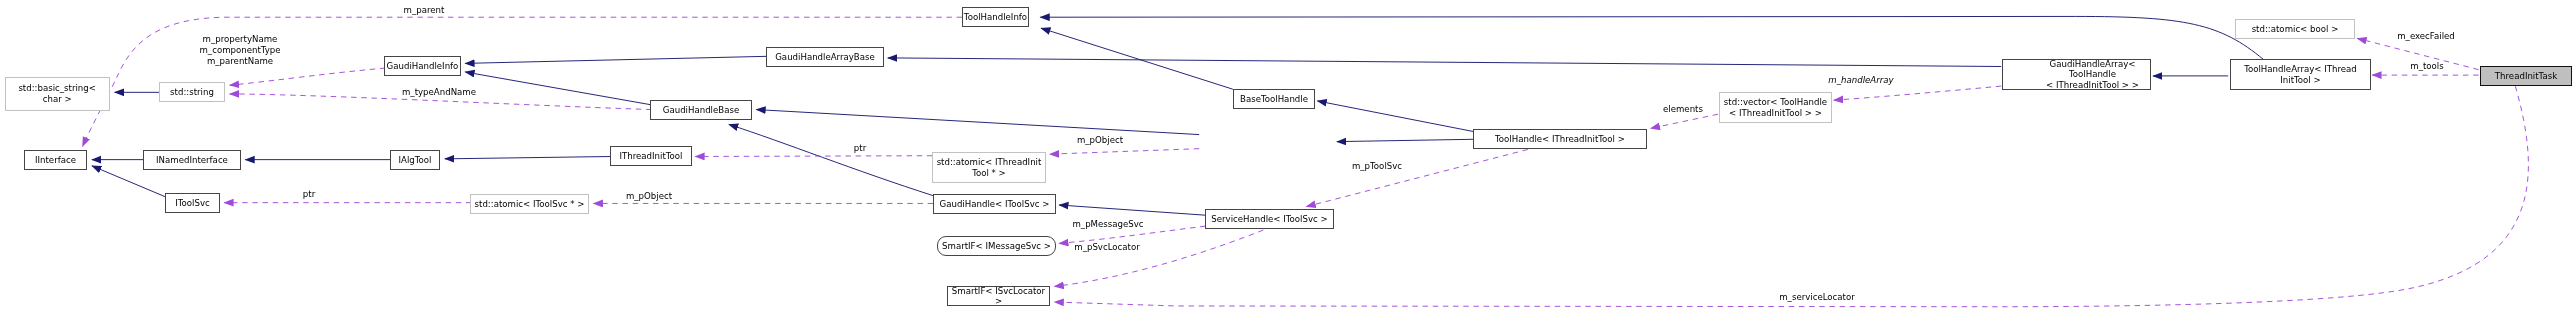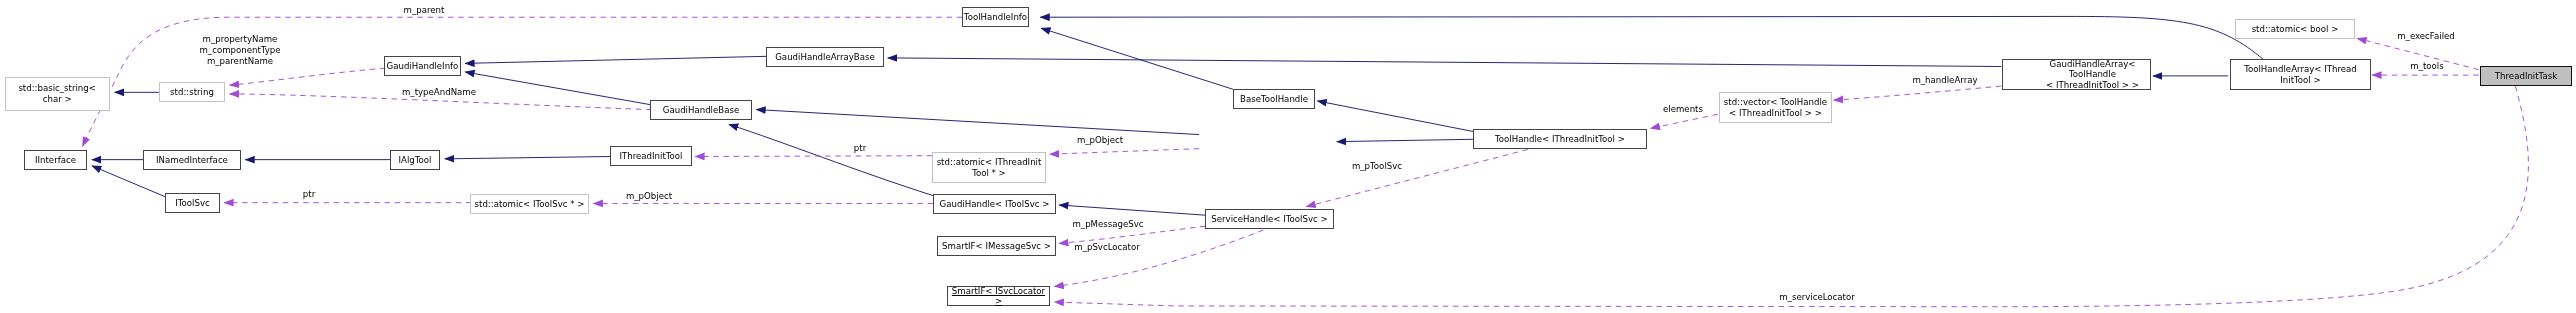--- a/index.html
+++ b/index.html
@@ -77,22 +77,22 @@
   <div class="node" style="left:143px;top:150px;width:98px;height:20.4px;">INamedInterface</div>
   <div class="node" style="left:390px;top:150px;width:50px;height:20.4px;">IAlgTool</div>
   <div class="node" style="left:610px;top:146px;width:82px;height:20.4px;">IThreadInitTool</div>
   <div class="node" style="left:165px;top:193px;width:55px;height:20.4px;">IToolSvc</div>
   <div class="node ext" style="left:470px;top:194px;width:119px;height:20.4px;">std::atomic&lt; IToolSvc * &gt;</div>
   <div class="node ext" style="left:932px;top:140px;width:114px;height:31px;margin-top:12px;">std::atomic&lt; IThreadInit
 Tool * &gt;</div>
   <div class="node" style="left:1233px;top:89px;width:82px;height:20.4px;">BaseToolHandle</div>
   <div class="node" style="left:1473px;top:129px;width:174px;height:20.4px;">ToolHandle&lt; IThreadInitTool &gt;</div>
   <div class="node" style="left:933px;top:194px;width:123px;height:20.4px;">GaudiHandle&lt; IToolSvc &gt;</div>
-  <div class="node" style="left:937px;top:236px;width:119px;height:20.4px;">SmartIF&lt; IMessageSvc &gt;</div>
-  <div class="node" style="left:947px;top:286px;width:103px;height:20.4px;text-decoration:underline;">SmartIF&lt; ISvcLocator &gt;</div>
+  <div class="node" style="left:937px;top:236px;width:119px;height:20.4px;border-radius:9px;">SmartIF&lt; IMessageSvc &gt;</div>
+  <div class="node" style="left:947px;top:286px;width:103px;height:20.4px;">SmartIF&lt; ISvcLocator &gt;</div>
   <div class="node" style="left:1205px;top:209px;width:129px;height:20.4px;">ServiceHandle&lt; IToolSvc &gt;</div>
   <div class="node ext" style="left:1719px;top:92px;width:113px;height:31px;">std::vector&lt; ToolHandle
 &lt; IThreadInitTool &gt; &gt;</div>
   <div class="node" style="left:2002px;top:59px;width:149px;height:31px;padding-left:32px;">GaudiHandleArray&lt; ToolHandle
 &lt; IThreadInitTool &gt; &gt;</div>
   <div class="node" style="left:2230px;top:59px;width:141px;height:31px;">ToolHandleArray&lt; IThread
 InitTool &gt;</div>
   <div class="node ext" style="left:2235px;top:19px;width:120px;height:20.4px;">std::atomic&lt; bool &gt;</div>
   <div class="node sel" style="left:2480px;top:66px;width:92px;height:20.4px;">ThreadInitTask</div>
 
@@ -102,19 +102,19 @@
 m_parentName</span>
   <span class="elabel" style="left:439px;top:87px;">m_typeAndName</span>
   <span class="elabel" style="left:309px;top:189px;">ptr</span>
   <span class="elabel" style="left:649px;top:191px;">m_pObject</span>
   <span class="elabel" style="left:860px;top:143px;">ptr</span>
   <span class="elabel" style="left:1100px;top:135px;">m_pObject</span>
   <span class="elabel" style="left:1377px;top:161px;">m_pToolSvc</span>
   <span class="elabel" style="left:1108px;top:219px;">m_pMessageSvc</span>
   <span class="elabel" style="left:1107px;top:242px;">m_pSvcLocator</span>
   <span class="elabel" style="left:1683px;top:104px;">elements</span>
-  <span class="elabel" style="left:1945px;top:75px;">m_handleArray</span>
+  <span class="elabel" style="left:1861px;top:75px;font-style:italic;">m_handleArray</span>
   <span class="elabel" style="left:2426px;top:31px;">m_execFailed</span>
   <span class="elabel" style="left:2427px;top:61px;">m_tools</span>
   <span class="elabel" style="left:1817px;top:292px;">m_serviceLocator</span>
 
 </div>
 
 
 </body></html>

